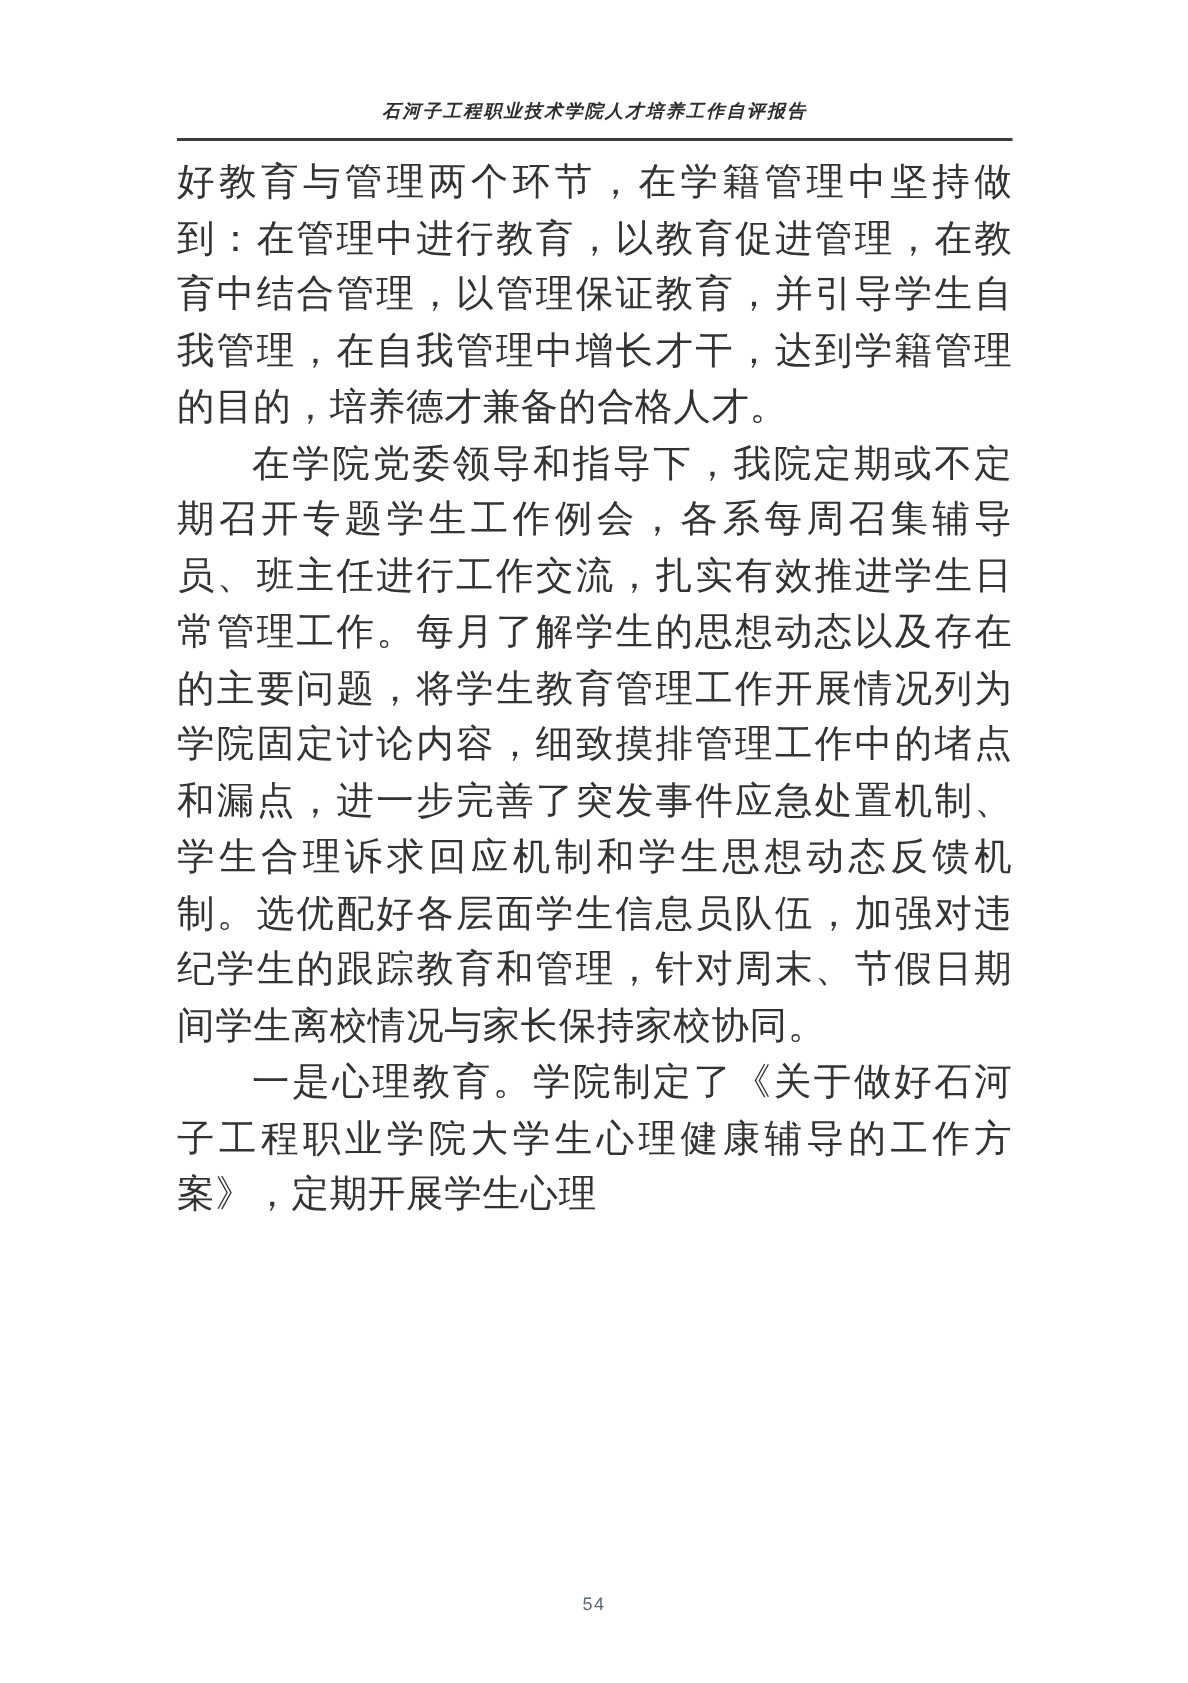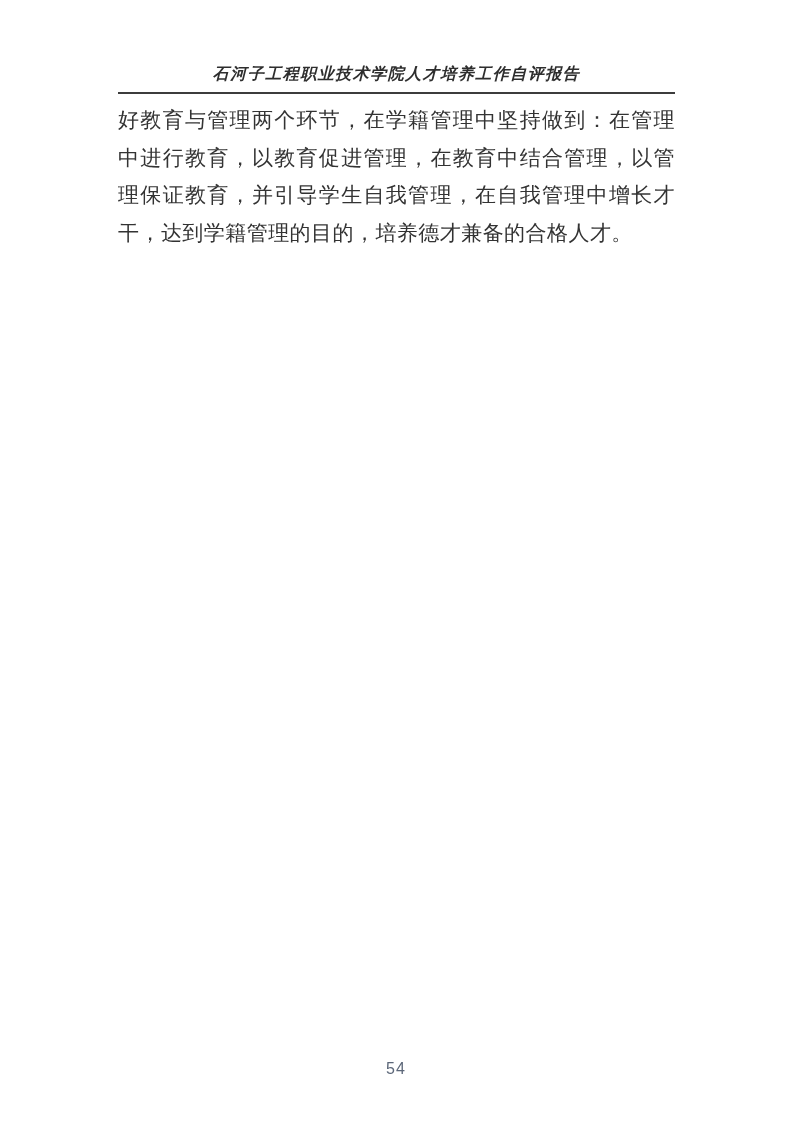--- a/index.html
+++ b/index.html
@@ -17,78 +17,79 @@
     background: #ffffff;
   }
   .page-header {
     position: absolute;
     top: 64px;
     left: 118px;
     width: 557px;
     text-align: center;
   }
   .header-title {
-    font-size: 16px;
+    font-size: 12px;
     font-weight: bold;
     font-style: italic;
     letter-spacing: 1.5px;
     line-height: 20px;
     color: #2e2e2e;
     white-space: nowrap;
   }
   .header-rule {
     margin-top: 8px;
     height: 2px;
     background: #3c3c3c;
   }
   .content {
     position: absolute;
     top: 103px;
     left: 118px;
     width: 557px;
-    font-size: 21px;
+    font-size: 25px;
     line-height: 37.5px;
     letter-spacing: 0.45px;
     color: #333333;
     text-align: justify;
-    font-family: Liberation Mono, monospace;
   }
   .content p { margin: 0; }
   .para-indent { text-indent: 2em; }
   .section-heading {
     font-weight: bold;
     text-indent: 2em;
     color: #1f1f1f;
     text-align: left;
   }
   .page-footer {
     position: absolute;
     top: 1060px;
     left: 0;
     width: 792px;
     text-align: center;
   }
   .page-number {
-    font-size: 16px;
+    font-size: 12px;
     letter-spacing: 1px;
     color: #5c6779;
     font-family: "Liberation Sans", "DejaVu Sans", sans-serif;
   }
 </style>
 </head>
 <body>
 
 <div class="page">
 
   <div class="page-header">
     <div class="header-title">石河子工程职业技术学院人才培养工作自评报告</div>
     <div class="header-rule"></div>
   </div>
 
   <div class="content" id="content">
       <p class="">好教育与管理两个环节，在学籍管理中坚持做到：在管理中进行教育，以教育促进管理，在教育中结合管理，以管理保证教育，并引导学生自我管理，在自我管理中增长才干，达到学籍管理的目的，培养德才兼备的合格人才。</p>
+      <p class="para-indent">在学院党委领导和指导下，我院定期或不定期召开专题学生工作例会，各系每周召集辅导员、班主任进行工作交流，扎实有效推进学生日常管理工作。每月了解学生的思想动态以及存在的主要问题，将学生教育管理工作开展情况列为学院固定讨论内容，细致摸排管理工作中的堵点和漏点，进一步完善了突发事件应急处置机制、学生合理诉求回应机制和学生思想动态反馈机制。选优配好各层面学生信息员队伍，加强对违纪学生的跟踪教育和管理，针对周末、节假日期间学生离校情况与家长保持家校协同。</p>
+      <p class="para-indent">一是心理教育。学院制定了《关于做好石河子工程职业学院大学生心理健康辅导的工作方案》，定期开展学生心理</p>
     </div>
 
   <div class="page-footer">
     <span class="page-number">54</span>
   </div>
 
 </div>
 
 </body></html>

